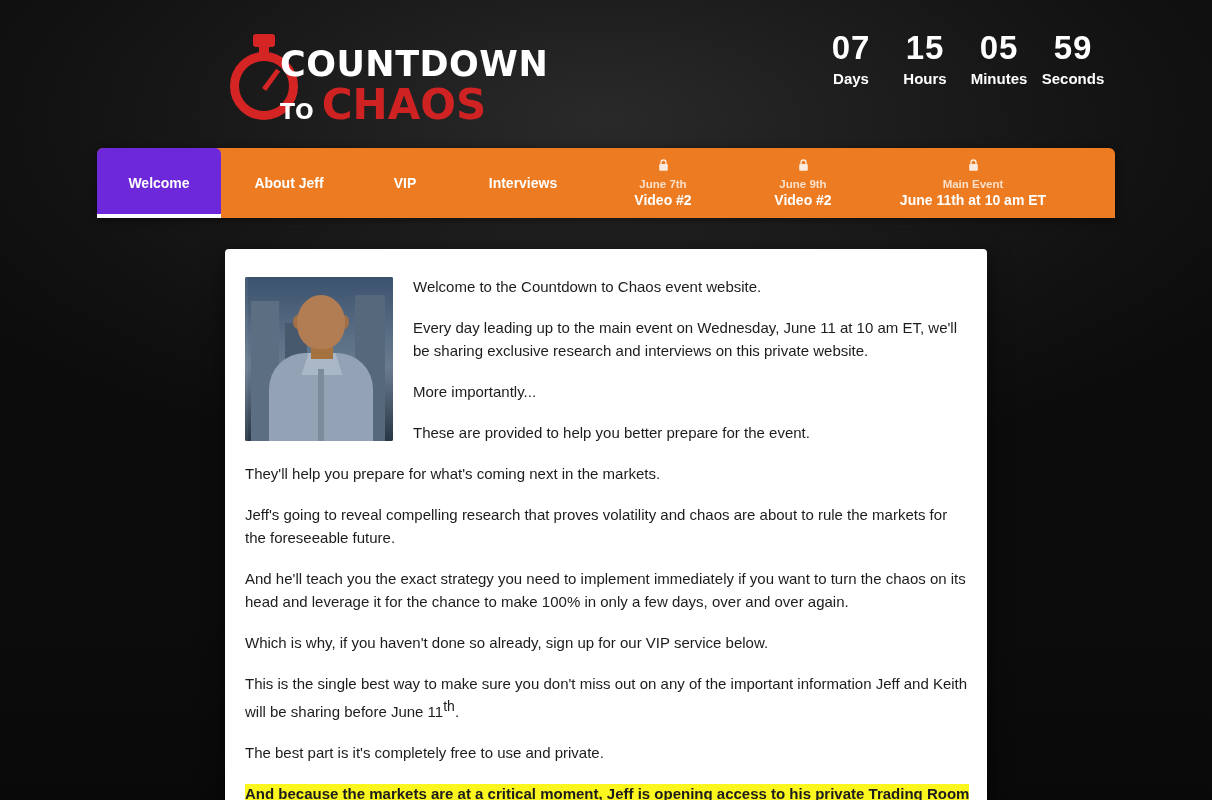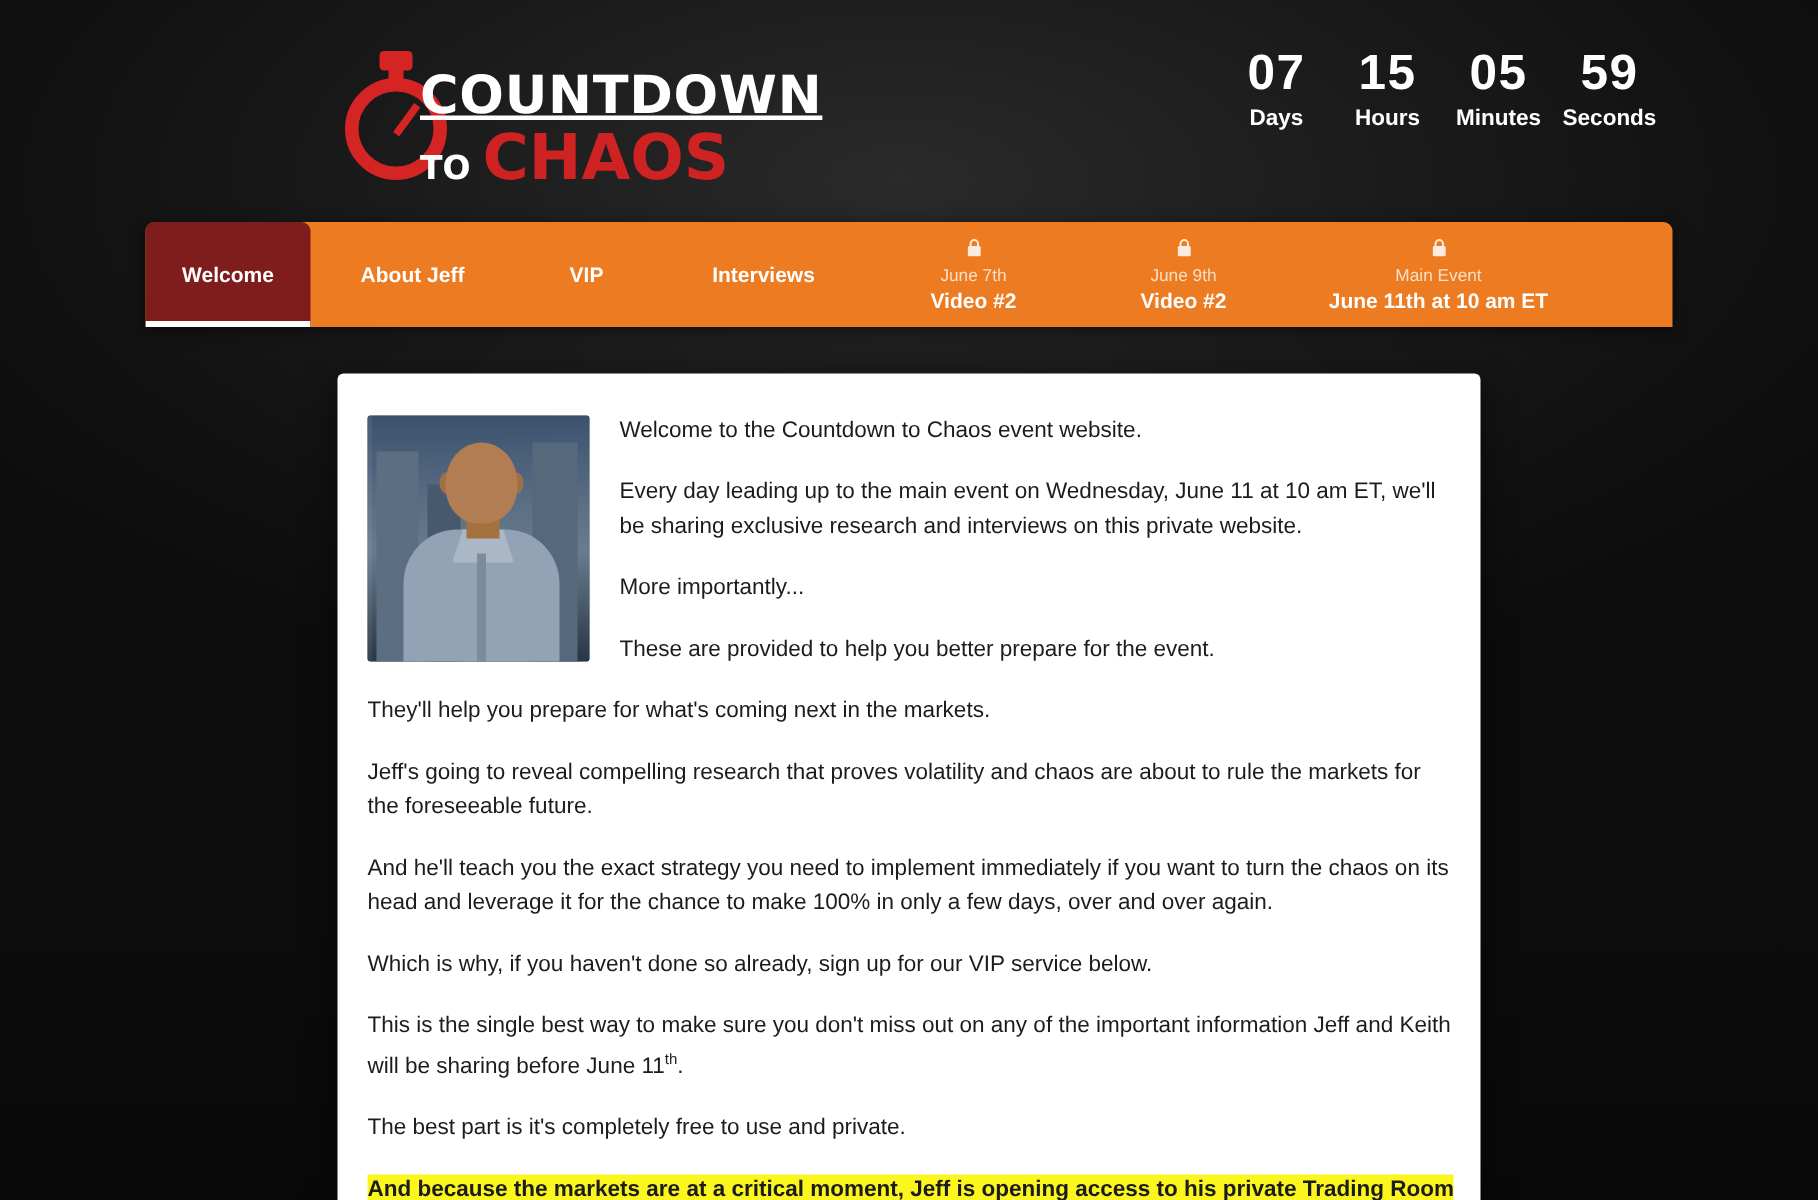--- a/index.html
+++ b/index.html
@@ -72,21 +72,20 @@
     left: 58px; top: 26px;
     width: 250px;
   }
   .logo-line1 {
     color: #ffffff;
     font-size: 35px;
     font-weight: bold;
     letter-spacing: 0.5px;
     line-height: 40px;
     font-family: "DejaVu Sans", sans-serif;
-    text-decoration: underline;
   }
   .logo-line2 {
     margin-top: 2px;
     line-height: 38px;
     display: flex;
     align-items: baseline;
     gap: 8px;
   }
   .logo-to {
     color: #ffffff;
@@ -152,41 +151,41 @@
     flex-direction: column;
     justify-content: center;
     align-items: center;
     color: #ffffff;
     font-size: 14px;
     font-weight: bold;
     cursor: pointer;
     position: relative;
   }
   .nav-item.active {
-    background: #7f1d1d;
-    width: 110px;
+    background: #6d28d9;
+    width: 124px;
     border-radius: 6px 6px 0 0;
     box-shadow: inset 0 -4px 0 #ffffff;
   }
   .nav-item.w-vip { width: 96px; }
   .nav-item.w-about { width: 136px; }
   .nav-item.w-interviews { width: 140px; }
   .nav-item.locked {
     width: 140px;
     opacity: 1;
   }
   .nav-item.locked.wide { width: 200px; }
   .lock-icon {
     display: block;
     margin-bottom: 3px;
     opacity: 0.85;
   }
   .nav-sub {
     font-size: 11.5px;
-    font-weight: normal;
+    font-weight: bold;
     color: #fbe0c9;
     margin-bottom: 2px;
   }
   .nav-main {
     font-size: 14px;
     font-weight: bold;
     color: #ffffff;
   }
 
   
@@ -250,21 +249,21 @@
 
   .card p { margin: 0 0 18px 0; }
   .clearfix { clear: both; }
   .hl {
     background: #fbf61e;
     font-weight: bold;
     padding: 1px 0;
     box-decoration-break: clone;
     -webkit-box-decoration-break: clone;
   }
-  sup { font-size: 10px; }
+  sup { font-size: 14px; }
 </style>
 </head>
 <body>
 
 <div class="page">
   <div class="content-wrap">
 
     <div class="header">
 
       <div class="logo">

